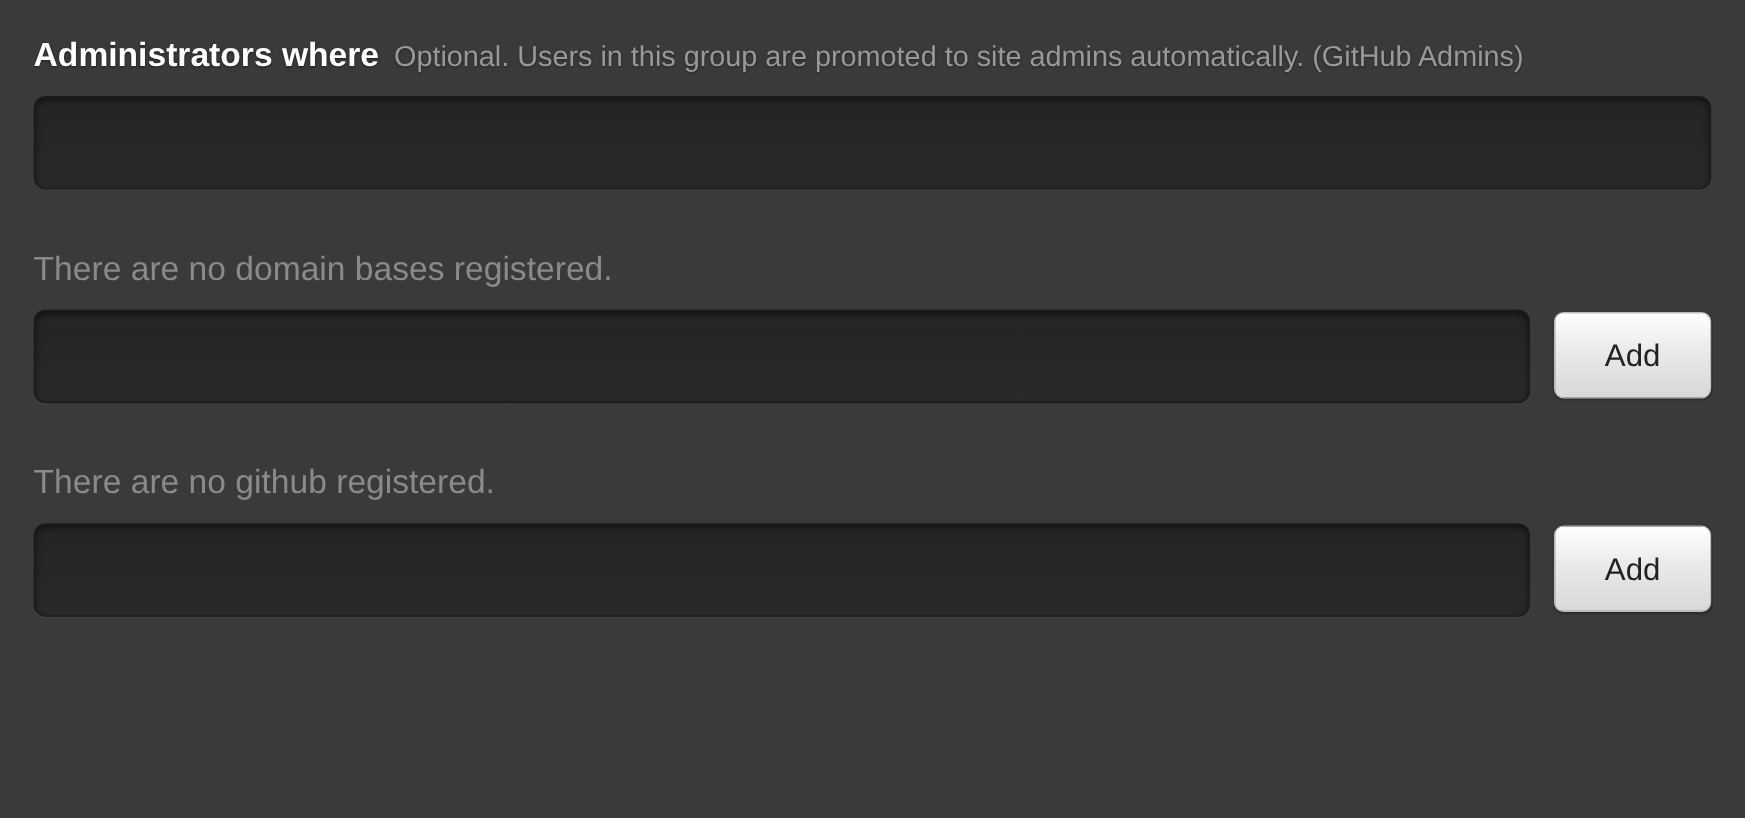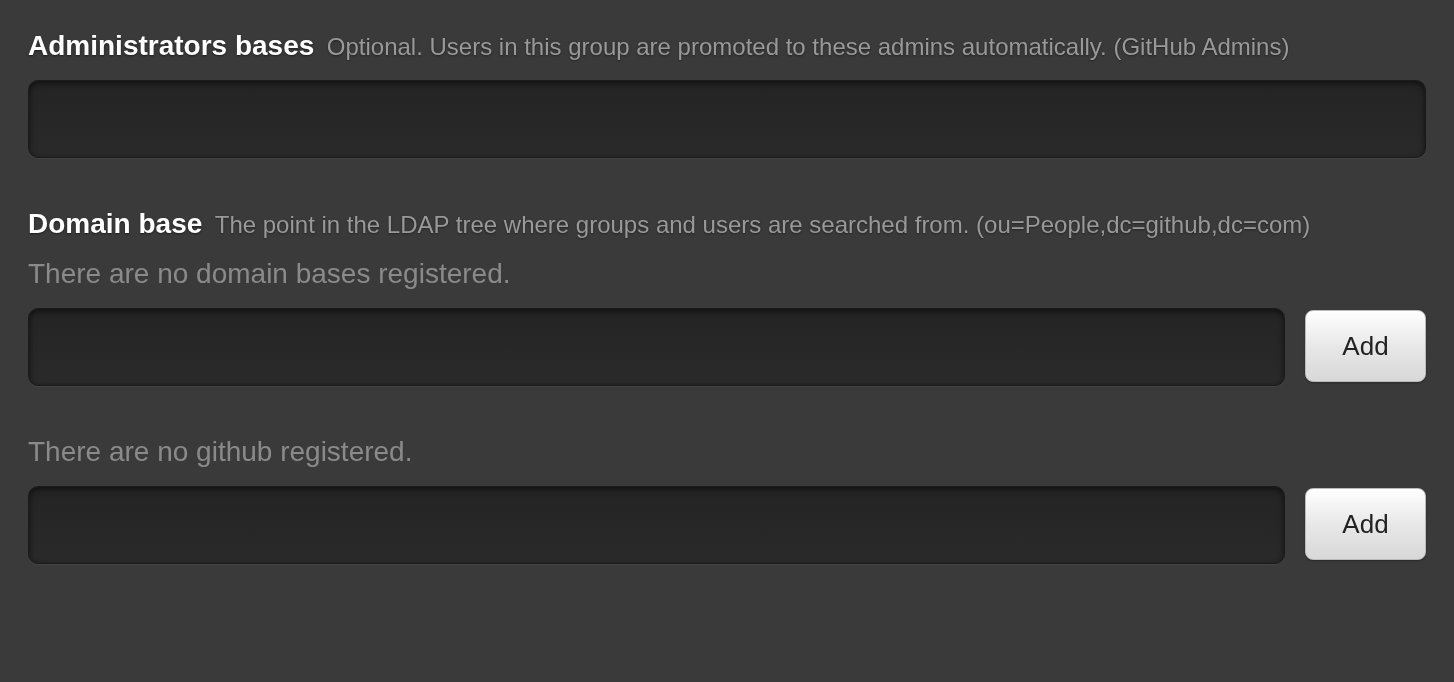--- a/index.html
+++ b/index.html
@@ -53,51 +53,47 @@
       box-shadow: inset 0 2px 6px rgba(0,0,0,0.6), 0 1px 0 rgba(255,255,255,0.05);
       color: #eee;
       font-size: 20px;
       padding: 0 18px;
       outline: none;
     }
     .text-input-full {
       width: 100%;
     }
     .add-button {
-      width: 121px;
+      width: 131px;
       height: 72px;
       background: linear-gradient(to bottom, #ffffff 0%, #e8e8e8 50%, #d8d8d8 100%);
       border: 1px solid #bbb;
       border-radius: 8px;
       font-size: 26px;
       font-weight: 400;
       color: #222;
       cursor: pointer;
       box-shadow: 0 1px 2px rgba(0,0,0,0.3), inset 0 1px 0 rgba(255,255,255,0.8);
       margin-top: 2px;
     }
   </style>
 </head>
 <body>
 
 <div class="section">
   <div class="section-header">
-    <span class="section-title">Administrators bases</span>
-    <span class="section-description">Optional. Users in this group are promoted to these admins automatically. (GitHub Admins)</span>
+    <span class="section-title">Administrators where</span>
+    <span class="section-description">Optional. Users in this group are promoted to site admins automatically. (GitHub Admins)</span>
   </div>
   <div class="input-row">
     <input type="text" class="text-input text-input-full" value="" style="">
   </div>
 </div>
 
 <div class="section">
-  <div class="section-header">
-    <span class="section-title">Domain base</span>
-    <span class="section-description">The point in the LDAP tree where groups and users are searched from. (ou=People,dc=github,dc=com)</span>
-  </div>
   <div class="empty-message">There are no domain bases registered.</div>
   <div class="input-row">
     <input type="text" class="text-input" value="" style="">
     <button class="add-button">Add</button>
   </div>
 </div>
 
 <div class="section">
   <div class="empty-message">There are no github registered.</div>
   <div class="input-row">

